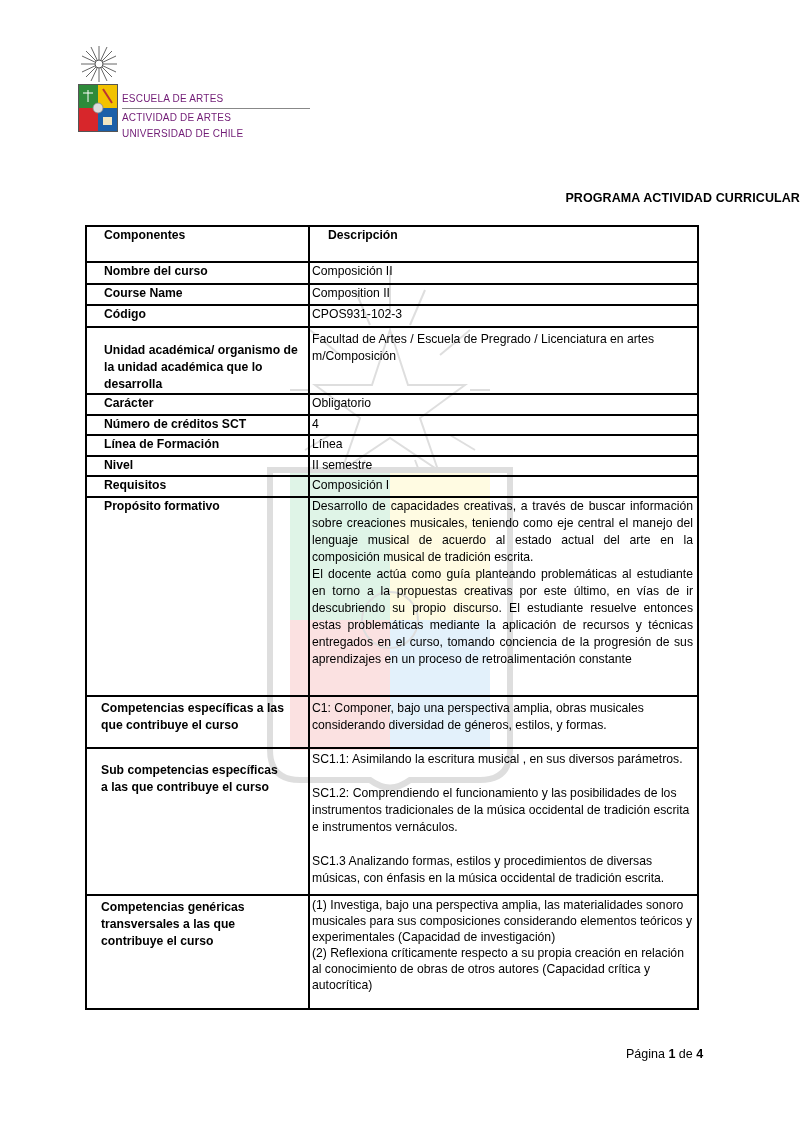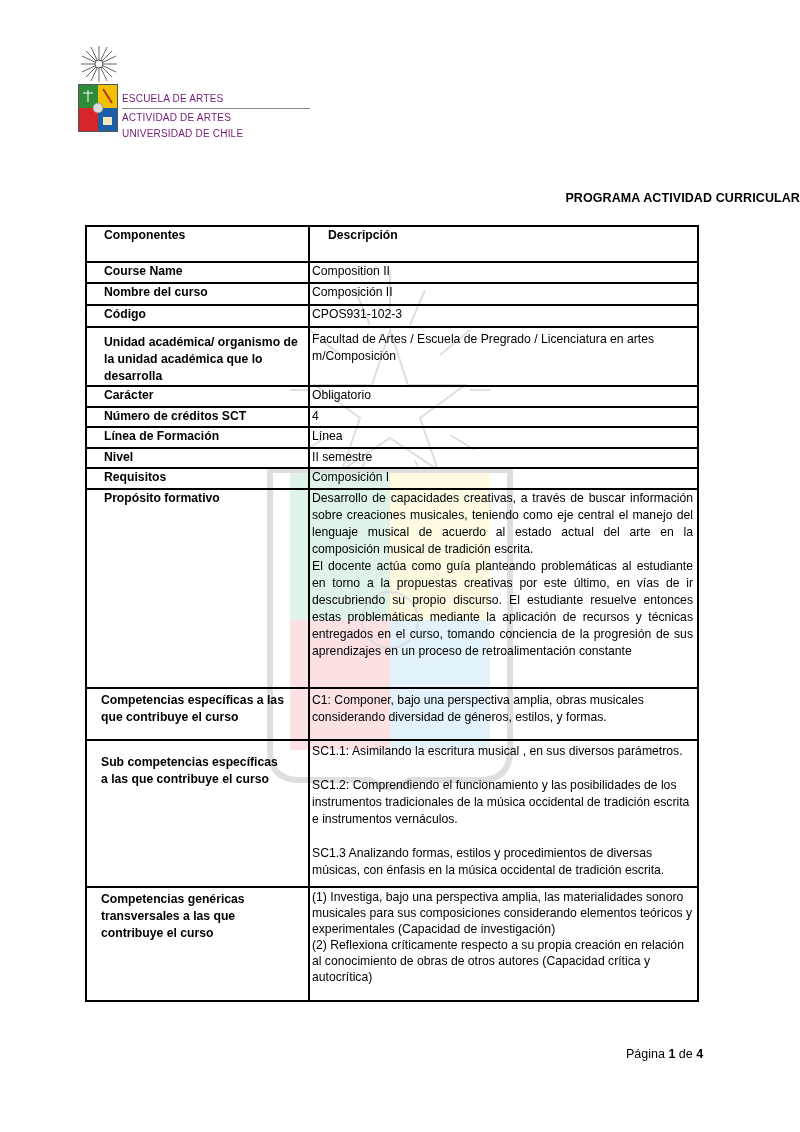--- a/index.html
+++ b/index.html
@@ -88,34 +88,34 @@
   <path d="M10 200 L250 200 L250 480 Q250 510 220 510 L150 510 Q130 525 110 510 L40 510 Q10 510 10 480 Z" fill="none" stroke="#9a9a9a" stroke-width="6"></path>
   <circle cx="130" cy="350" r="28" fill="none" stroke="#9a9a9a" stroke-width="2"></circle>
 </svg>
 
 <table class="prog">
   <tbody>
       <tr style="height:36px">
     <td class="k" style="font-weight:bold;padding-left:17px">Componentes</td>
     <td class="v" style="font-weight:bold;padding-left:18px">Descripción</td>
   </tr>
+  <tr style="height:22px">
+    <td class="k">Nombre del curso</td>
+    <td class="v">Composición II</td>
+  </tr>
   <tr style="height:21px">
     <td class="k">Course Name</td>
     <td class="v">Composition II</td>
-  </tr>
-  <tr style="height:22px">
-    <td class="k">Nombre del curso</td>
-    <td class="v">Composición II</td>
   </tr>
   <tr style="height:22px">
     <td class="k">Código</td>
     <td class="v">CPOS931-102-3</td>
   </tr>
   <tr style="height:59px">
-    <td class="k" style="padding-top:6px">Unidad académica/ organismo de la unidad académica que lo desarrolla</td>
+    <td class="k" style="padding-top:14px">Unidad académica/ organismo de la unidad académica que lo desarrolla</td>
     <td class="v" style="padding-top:3px">Facultad de Artes / Escuela de Pregrado / Licenciatura en artes m/Composición</td>
   </tr>
   <tr style="height:21px">
     <td class="k">Carácter</td>
     <td class="v">Obligatorio</td>
   </tr>
   <tr style="height:20px">
     <td class="k">Número de créditos SCT</td>
     <td class="v">4</td>
   </tr>

